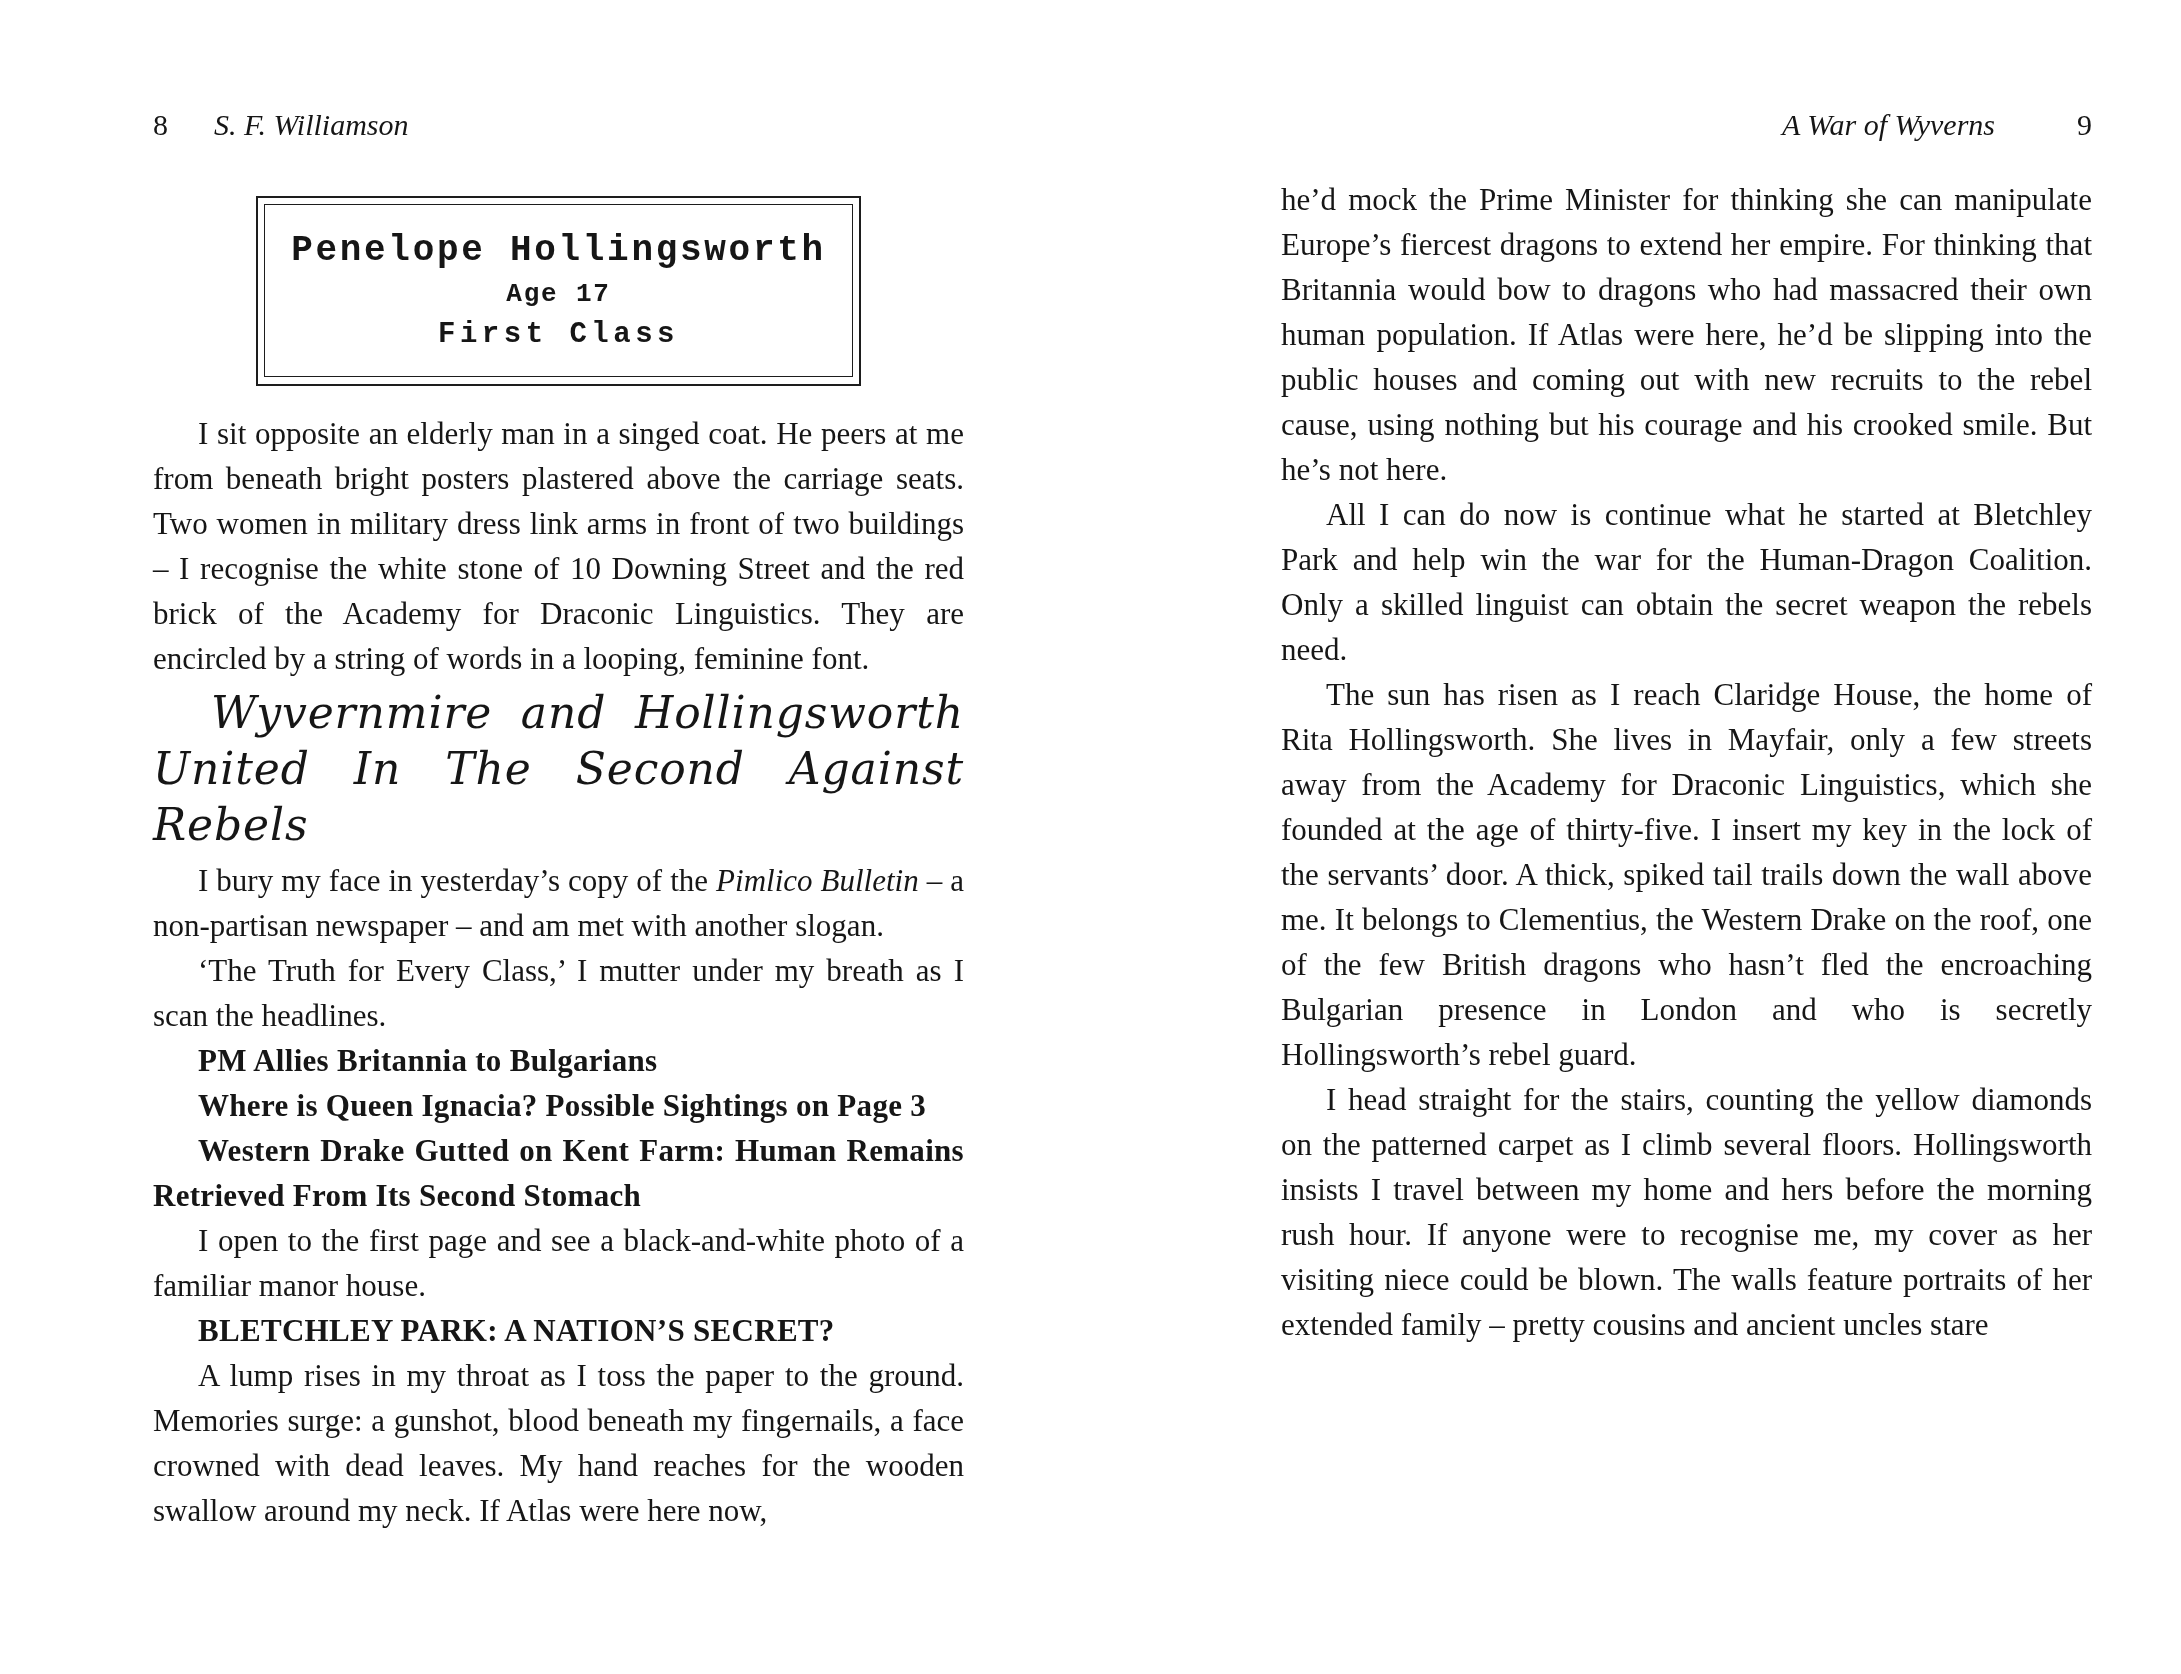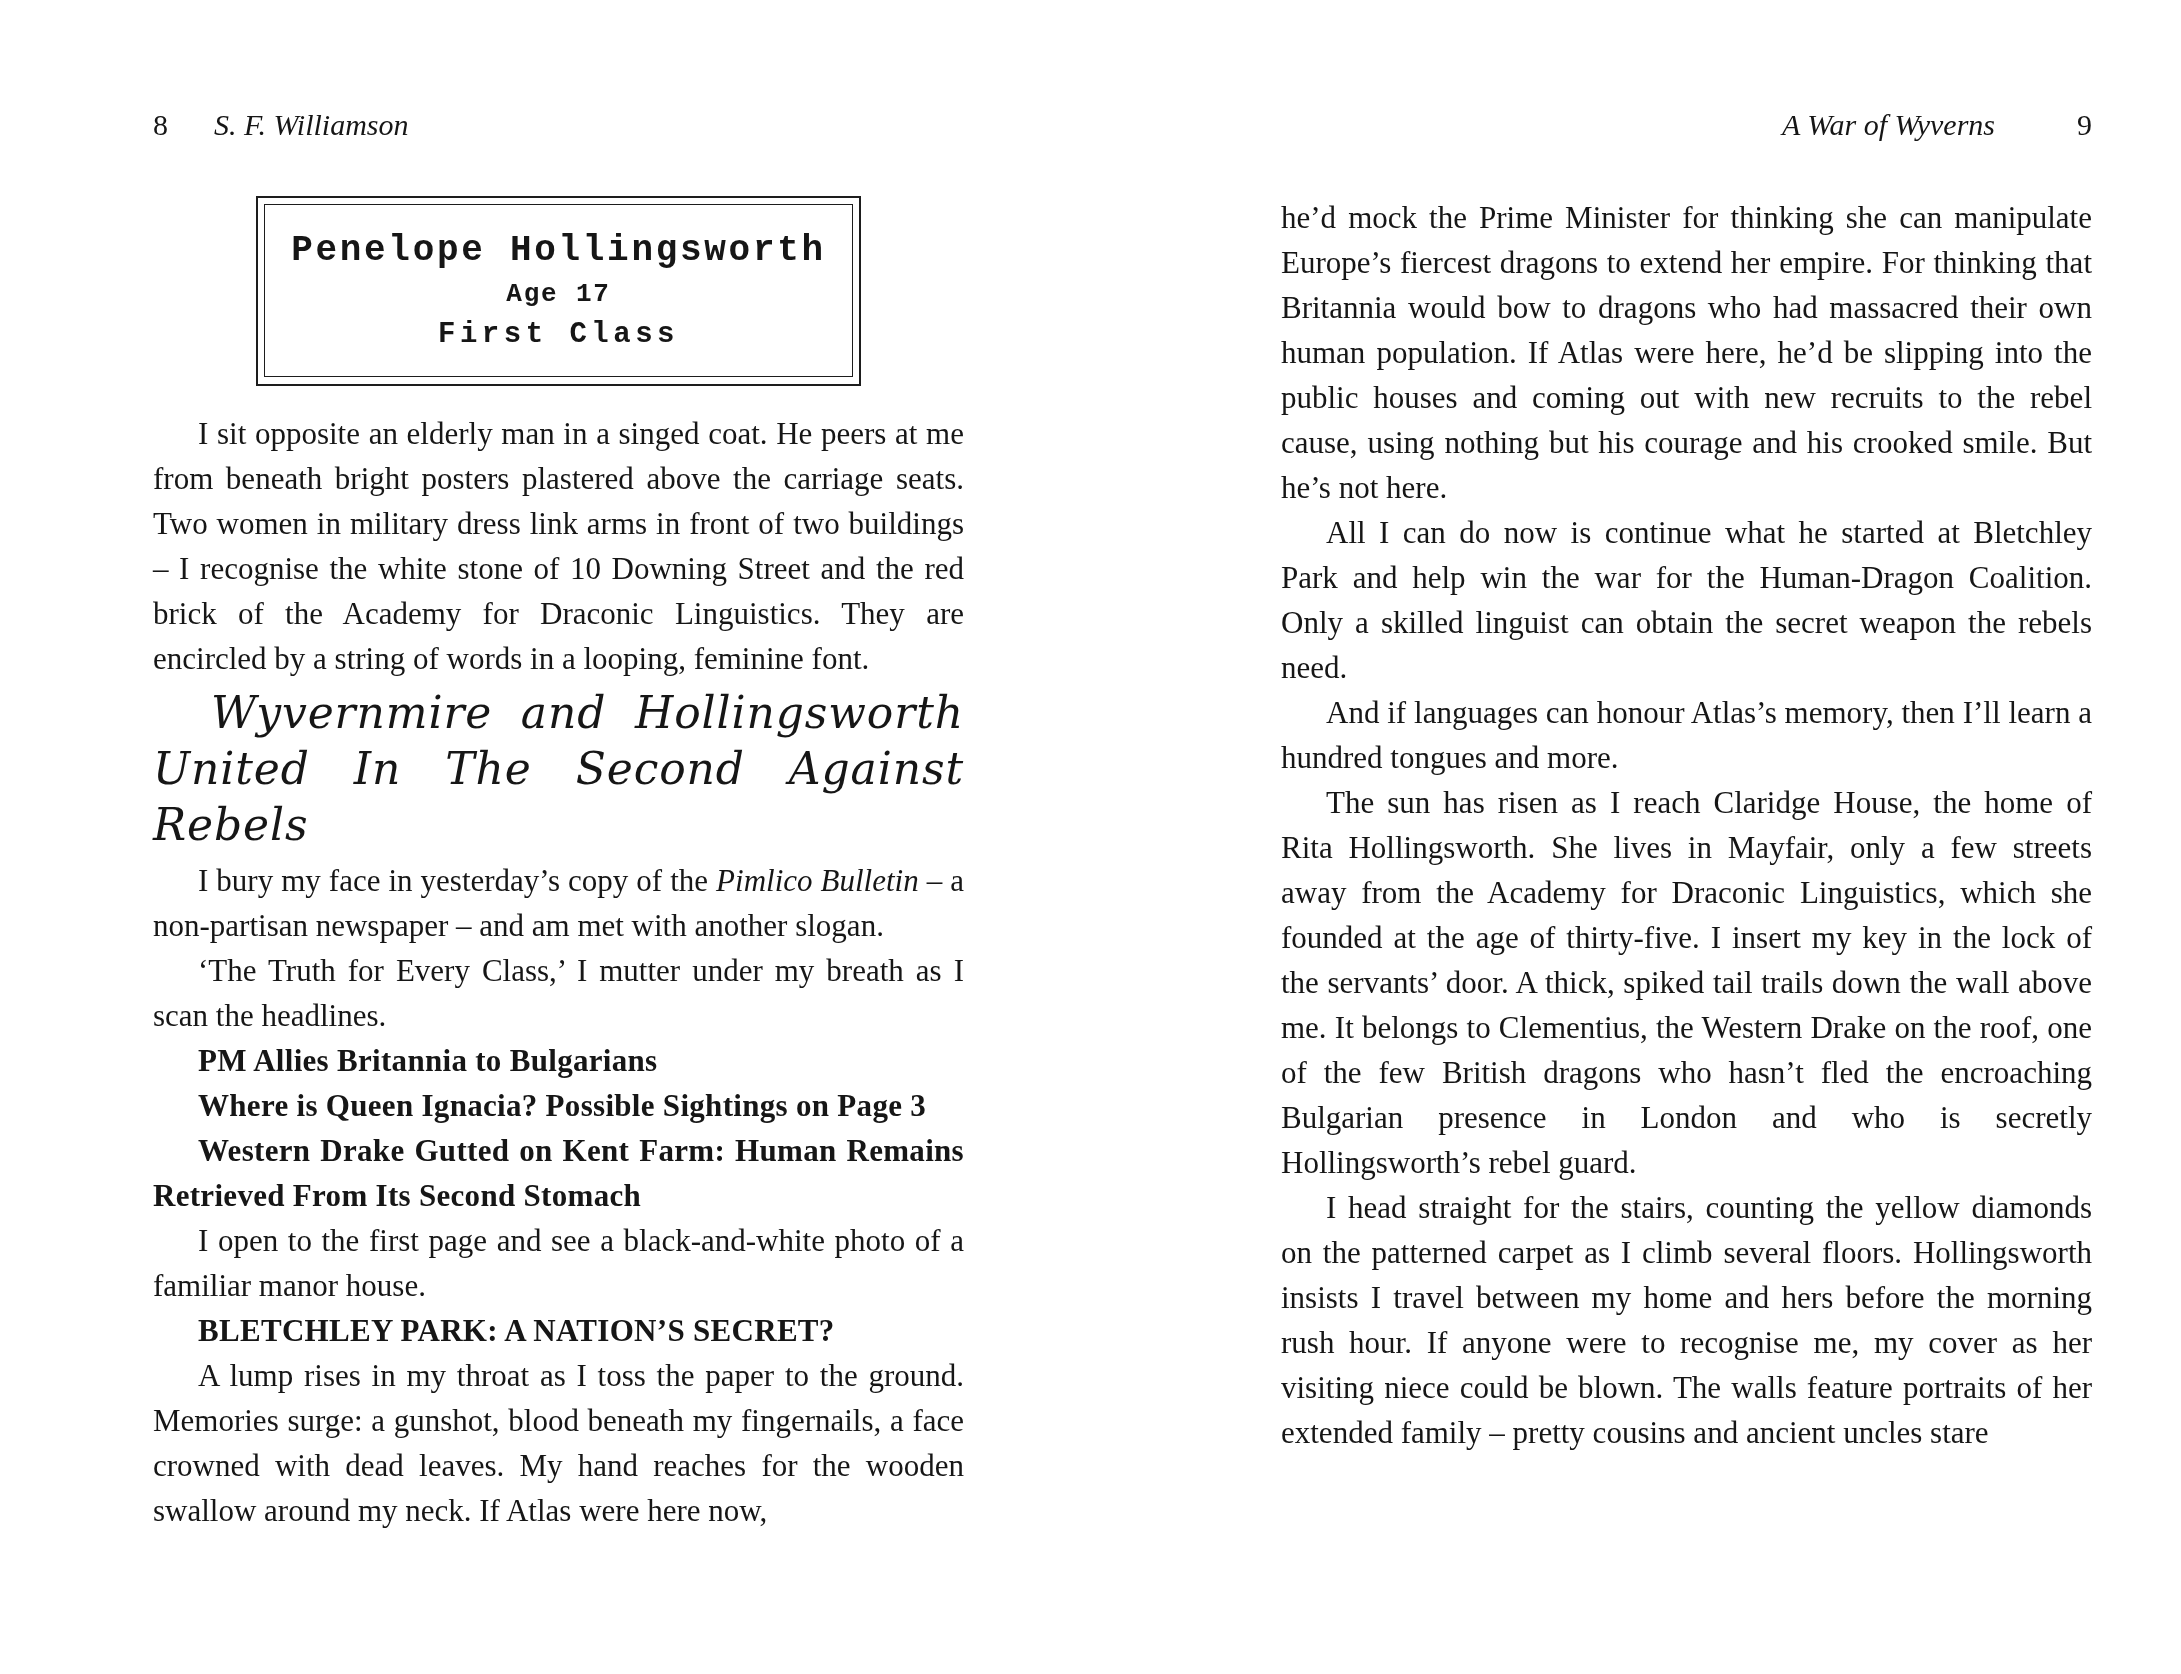--- a/index.html
+++ b/index.html
@@ -45,21 +45,21 @@
   .card-name  { font-size: 36px; line-height: 47px; letter-spacing: 2.7px; }
   .card-age   { font-size: 26px; line-height: 40px; letter-spacing: 1.8px; }
   .card-class { font-size: 29px; line-height: 42px; letter-spacing: 4.5px; }
 
   .body-text {
     margin-top: 25.5px;
     font-size: 31px;
     line-height: 45px;
     text-align: justify;
   }
-  #page-right .body-text { margin-top: 52px; }
+  #page-right .body-text { margin-top: 34px; }
 
   p { margin: 0; }
   .indent { text-indent: 45px; }
   .noindent { text-indent: 0; }
 
   .script {
     font-family: "DejaVu Serif", serif;
     font-style: italic;
     font-size: 44px;
     line-height: 56px;
@@ -112,18 +112,17 @@
 
 <div class="page" id="page-right">
   <div class="running-head">
     <span class="title">A War of Wyverns</span>
     <span class="num">9</span>
   </div>
 
   <div class="body-text">
     <p class="noindent">he’d mock the Prime Minister for thinking she can manipulate Europe’s fiercest dragons to extend her empire. For thinking that Britannia would bow to dragons who had massacred their own human population. If Atlas were here, he’d be slipping into the public houses and coming out with new recruits to the rebel cause, using nothing but his courage and his crooked smile. But he’s not here.</p>
     <p class="indent">All I can do now is continue what he started at Bletchley Park and help win the war for the Human-Dragon Coalition. Only a skilled linguist can obtain the secret weapon the rebels need.</p>
-    <p class="indent">And if languages can honour Atlas’s memory, then I’ll learn a hundred tongues and more.</p>
     <p class="indent">The sun has risen as I reach Claridge House, the home of Rita Hollingsworth. She lives in Mayfair, only a few streets away from the Academy for Draconic Linguistics, which she founded at the age of thirty-five. I insert my key in the lock of the servants’ door. A thick, spiked tail trails down the wall above me. It belongs to Clementius, the Western Drake on the roof, one of the few British dragons who hasn’t fled the encroaching Bulgarian presence in London and who is secretly Hollingsworth’s rebel guard.</p>
     <p class="indent">I head straight for the stairs, counting the yellow diamonds on the patterned carpet as I climb several floors. Hollingsworth insists I travel between my home and hers before the morning rush hour. If anyone were to recognise me, my cover as her visiting niece could be blown. The walls feature portraits of her extended family – pretty cousins and ancient uncles stare</p>
   </div>
 </div>
 
 
 </body></html>

